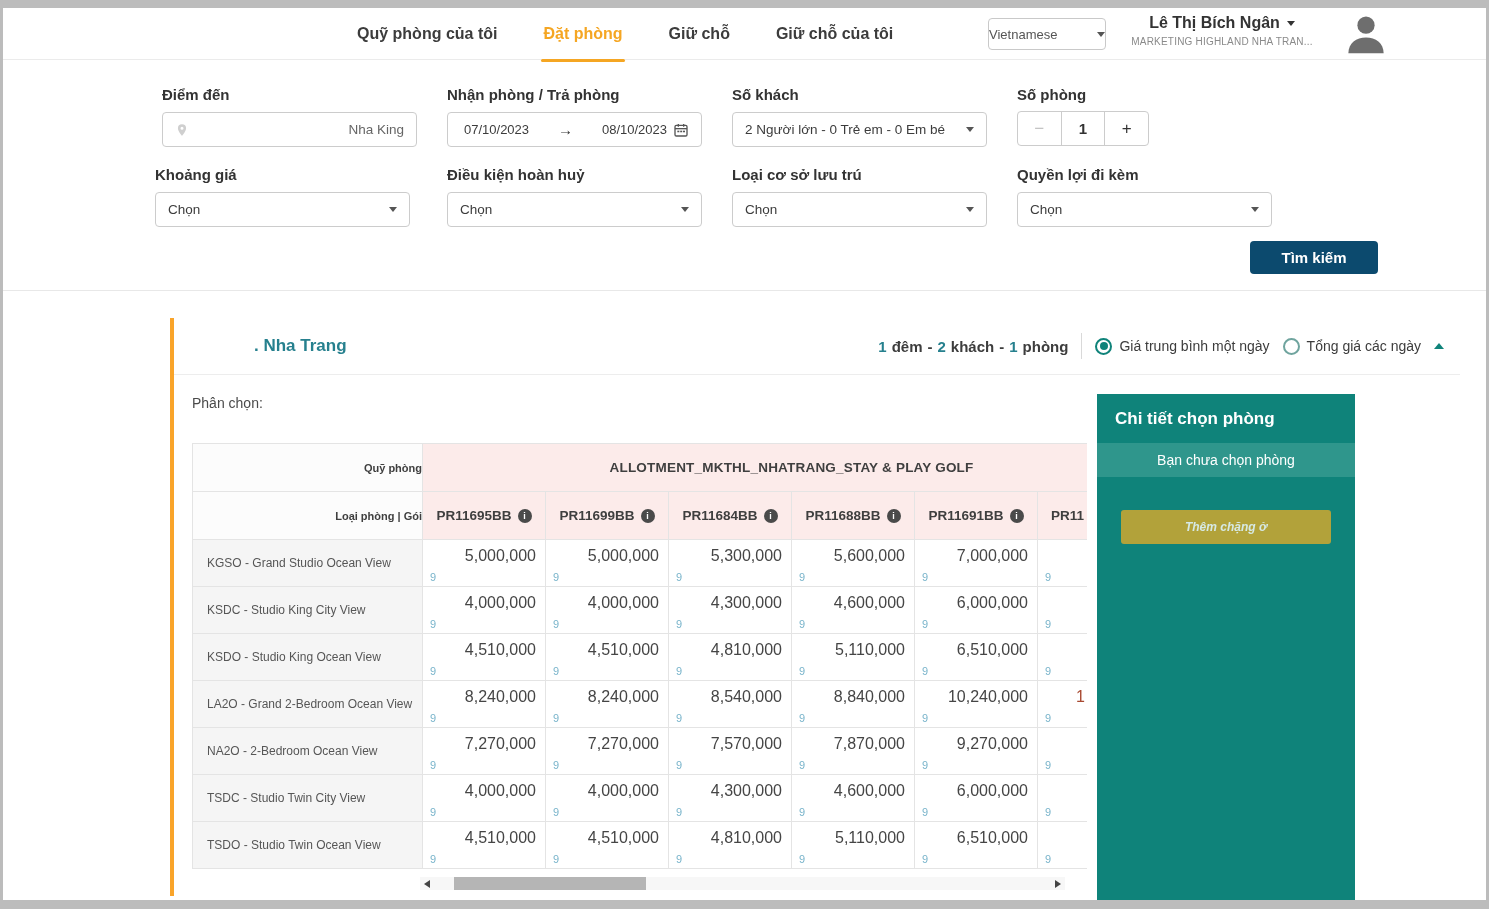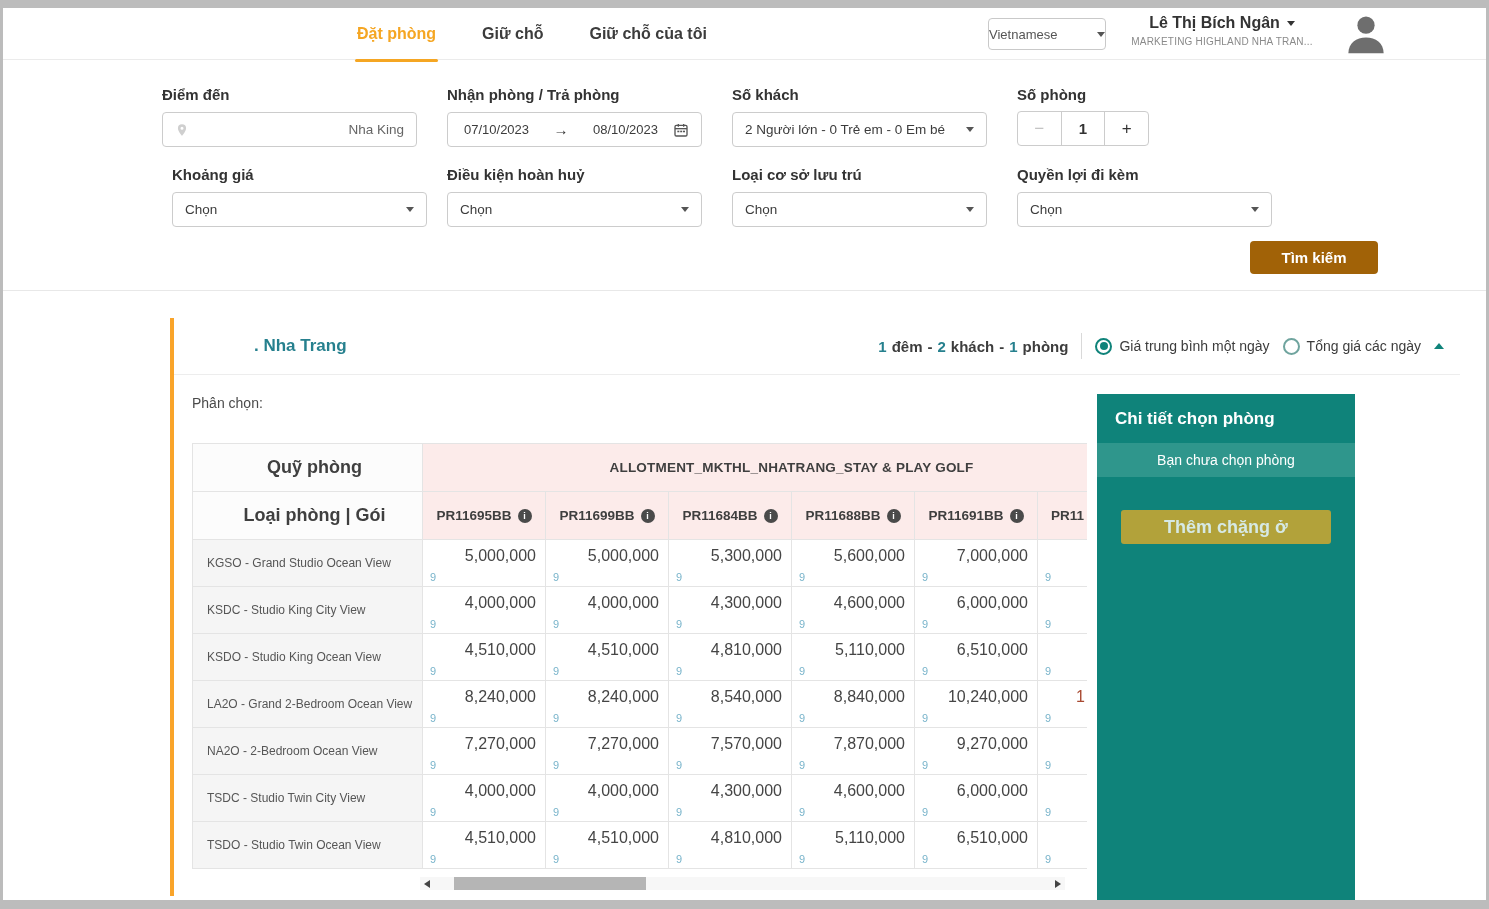--- a/index.html
+++ b/index.html
@@ -25,29 +25,29 @@
   .cd { width:0; height:0; border-left:4.5px solid transparent; border-right:4.5px solid transparent; border-top:5.5px solid #555; display:inline-block; }
   .cd.dark { border-top-color:#333; }
   .cu { width:0; height:0; border-left:5px solid transparent; border-right:5px solid transparent; border-bottom:6px solid #0f837a; display:inline-block; }
 
   
   .fg { position:absolute; width:255px; }
   .fg label { display:block; font-size:15px; font-weight:700; color:#333; margin-bottom:9px; }
   .control { height:35px; border:1px solid #ccc; border-radius:4px; background:#fff; display:flex; align-items:center; padding:0 12px; font-size:13.5px; color:#3c3c3c; }
   .control.select { cursor:pointer; }
   .dest-value { margin-left:auto; color:#666; }
-  .date-box { gap:9px; font-size:13px;padding-left:16px; }
+  .date-box { gap:0; font-size:13px;padding-left:16px; }
   .date-arrow { color:#333; font-size:15px; flex:1; text-align:center; }
   .select .caret-right { margin-left:auto; }
   .stepper { position:absolute; left:1014px; top:103px; width:132px; height:35px; border:1px solid #ccc; border-radius:4px; display:flex; background:#fff; }
   .step { flex:1; display:flex; align-items:center; justify-content:center; font-size:17px; }
   .step.minus { color:#c2c2c2; border-right:1px solid #ccc; cursor:pointer; }
   .step.value { font-weight:700; color:#333; font-size:15px; }
   .step.plus { color:#333; border-left:1px solid #ccc; cursor:pointer; }
-  .submit-btn { position:absolute; left:1247px; top:233px; width:128px; height:33px; background:#a16207; border:none; border-radius:4px;
+  .submit-btn { position:absolute; left:1247px; top:233px; width:128px; height:33px; background:#0c4a6e; border:none; border-radius:4px;
     color:#fff; font-size:15px; font-weight:700; cursor:pointer; font-family:inherit; }
   .search-divider { position:absolute; left:0; top:282px; width:100%; height:1px; background:#e8e8e8; }
 
   
   .card { position:absolute; left:167px; top:310px; width:1290px; height:578px; background:#fff; border-left:4px solid #f9a42a; }
   .card-header { position:absolute; left:0; top:0; right:0; height:57px; border-bottom:1px solid #ededed; display:flex; align-items:center; }
   .hotel-name { margin-left:80px; color:#26808e; font-size:17px; font-weight:700; }
   .header-right { margin-left:auto; margin-right:16px; display:flex; align-items:center; gap:13px; }
   .summary { display:flex; align-items:center; gap:5px; font-size:15px; font-weight:600; color:#3d3d3d; }
   .summary .num { color:#26808e; }
@@ -59,21 +59,21 @@
 
   .filter-row { position:absolute; left:18px; top:77px; display:flex; align-items:center; gap:16px; }
   .filter-label { font-size:14px; color:#4a4a4a; }
   .filter-btn { border:1px solid #d9d9d9; border-radius:4px; height:37px; padding:0 15px; display:flex; align-items:center; gap:10px;
     font-size:14px; color:#3c3c3c; background:#fff; cursor:pointer; }
 
   
   .table-wrap { position:absolute; left:18px; top:125px; width:895px; overflow:hidden; }
   table.rates { border-collapse:collapse; table-layout:fixed; width:968px; }
   .rates th, .rates td { border:1px solid #e4e4e4; }
-  .th-corner, .th-room { background:#fcfcfc; text-align:center; padding-left:14px; font-size:18px; font-weight:700; color:#3f3f3f; height:48px;margin-left:29px; }
+  .th-corner, .th-room { background:#fcfcfc; text-align:right; padding-left:14px; font-size:11px; font-weight:700; color:#3f3f3f; height:48px;margin-left:29px; }
   .th-group { background:#fcebea; text-align:center; font-size:13.5px; font-weight:700; color:#3f3f3f; height:48px; letter-spacing:.2px; }
   .th-rate { background:#fcebea; text-align:center; font-size:13.5px; font-weight:700; color:#3f3f3f; height:48px; white-space:nowrap; }
   .th-rate.c6 { text-align:left; padding-left:13px; }
   .info-icon { display:inline-block; width:14px; height:14px; border-radius:50%; background:#4a4a4a; color:#fff; font-size:9px; font-weight:700;
     line-height:14px; text-align:center; margin-left:6px; vertical-align:1px; cursor:pointer; }
   .td-room { background:#f5f5f5; font-size:12px; color:#565656; padding-left:14px; height:47px; }
   .td-price { position:relative; height:47px; background:#fff; cursor:pointer; }
   .price { position:absolute; top:7px; right:9px; font-size:16px; color:#454545; }
   .td-price.c6 .price { right:auto; left:38px; color:#a84a32; }
   .avail { position:absolute; bottom:3px; left:7px; font-size:11px; color:#79b4cb; }
@@ -83,31 +83,32 @@
   .sa { width:0; height:0; border-top:4.5px solid transparent; border-bottom:4.5px solid transparent; cursor:pointer; }
   .sa-left { border-right:6px solid #444; margin-left:4px; }
   .sa-right { border-left:6px solid #444; margin-left:auto; margin-right:4px; }
   .thumb { width:192px; height:13px; background:#b5b5b5; margin-left:24px; cursor:grab; }
 
   
   .panel { position:absolute; left:923px; top:76px; width:258px; height:571px; background:#0f837a; }
   .panel-title { padding:15px 18px 14px; color:#fff; font-size:17px; font-weight:700; }
   .panel-band { height:34px; background:#2f968c; color:#fff; font-size:14px; display:flex; align-items:center; justify-content:center; }
   .panel-btn { display:block; width:calc(100% - 48px); margin:0 24px 15px; height:34px; background:#b2a23a; border:none; border-radius:3px;
-    color:#d6e9e4; font-size:18px; font-weight:700; cursor:pointer; font-family:inherit; }
+    color:#d6e9e4; font-size:12px; font-weight:700; cursor:pointer; font-family:inherit;font-style:italic; }
   .panel-btn.first { margin-top:33px; }
 </style>
 </head>
 <body>
 
 <div class="frame">
 <div class="content">
 
   <div class="top-header">
     <div class="tabs">
+      <div class="tab">Quỹ phòng của tôi</div>
       <div class="tab active">Đặt phòng</div>
       <div class="tab">Giữ chỗ</div>
       <div class="tab">Giữ chỗ của tôi</div>
     </div>
     <div class="lang-btn">
       <span>Vietnamese</span>
       <span class="cd"></span>
     </div>
     <div class="user-block">
       <div class="user-name">
@@ -162,21 +163,21 @@
 
   <div class="fg" style="left:1014px; top:78px; width:132px;">
     <label>Số phòng</label>
   </div>
   <div class="stepper">
     <div class="step minus">−</div>
     <div class="step value">1</div>
     <div class="step plus">+</div>
   </div>
 
-  <div class="fg" style="left:169px; top:158px;">
+  <div class="fg" style="left:152px; top:158px;">
     <label>Khoảng giá</label>
     <div class="control select">
       <span>Chọn</span>
       <span class="cd caret-right"></span>
     </div>
   </div>
 
   <div class="fg" style="left:444px; top:158px;">
     <label>Điều kiện hoàn huỷ</label>
     <div class="control select">

